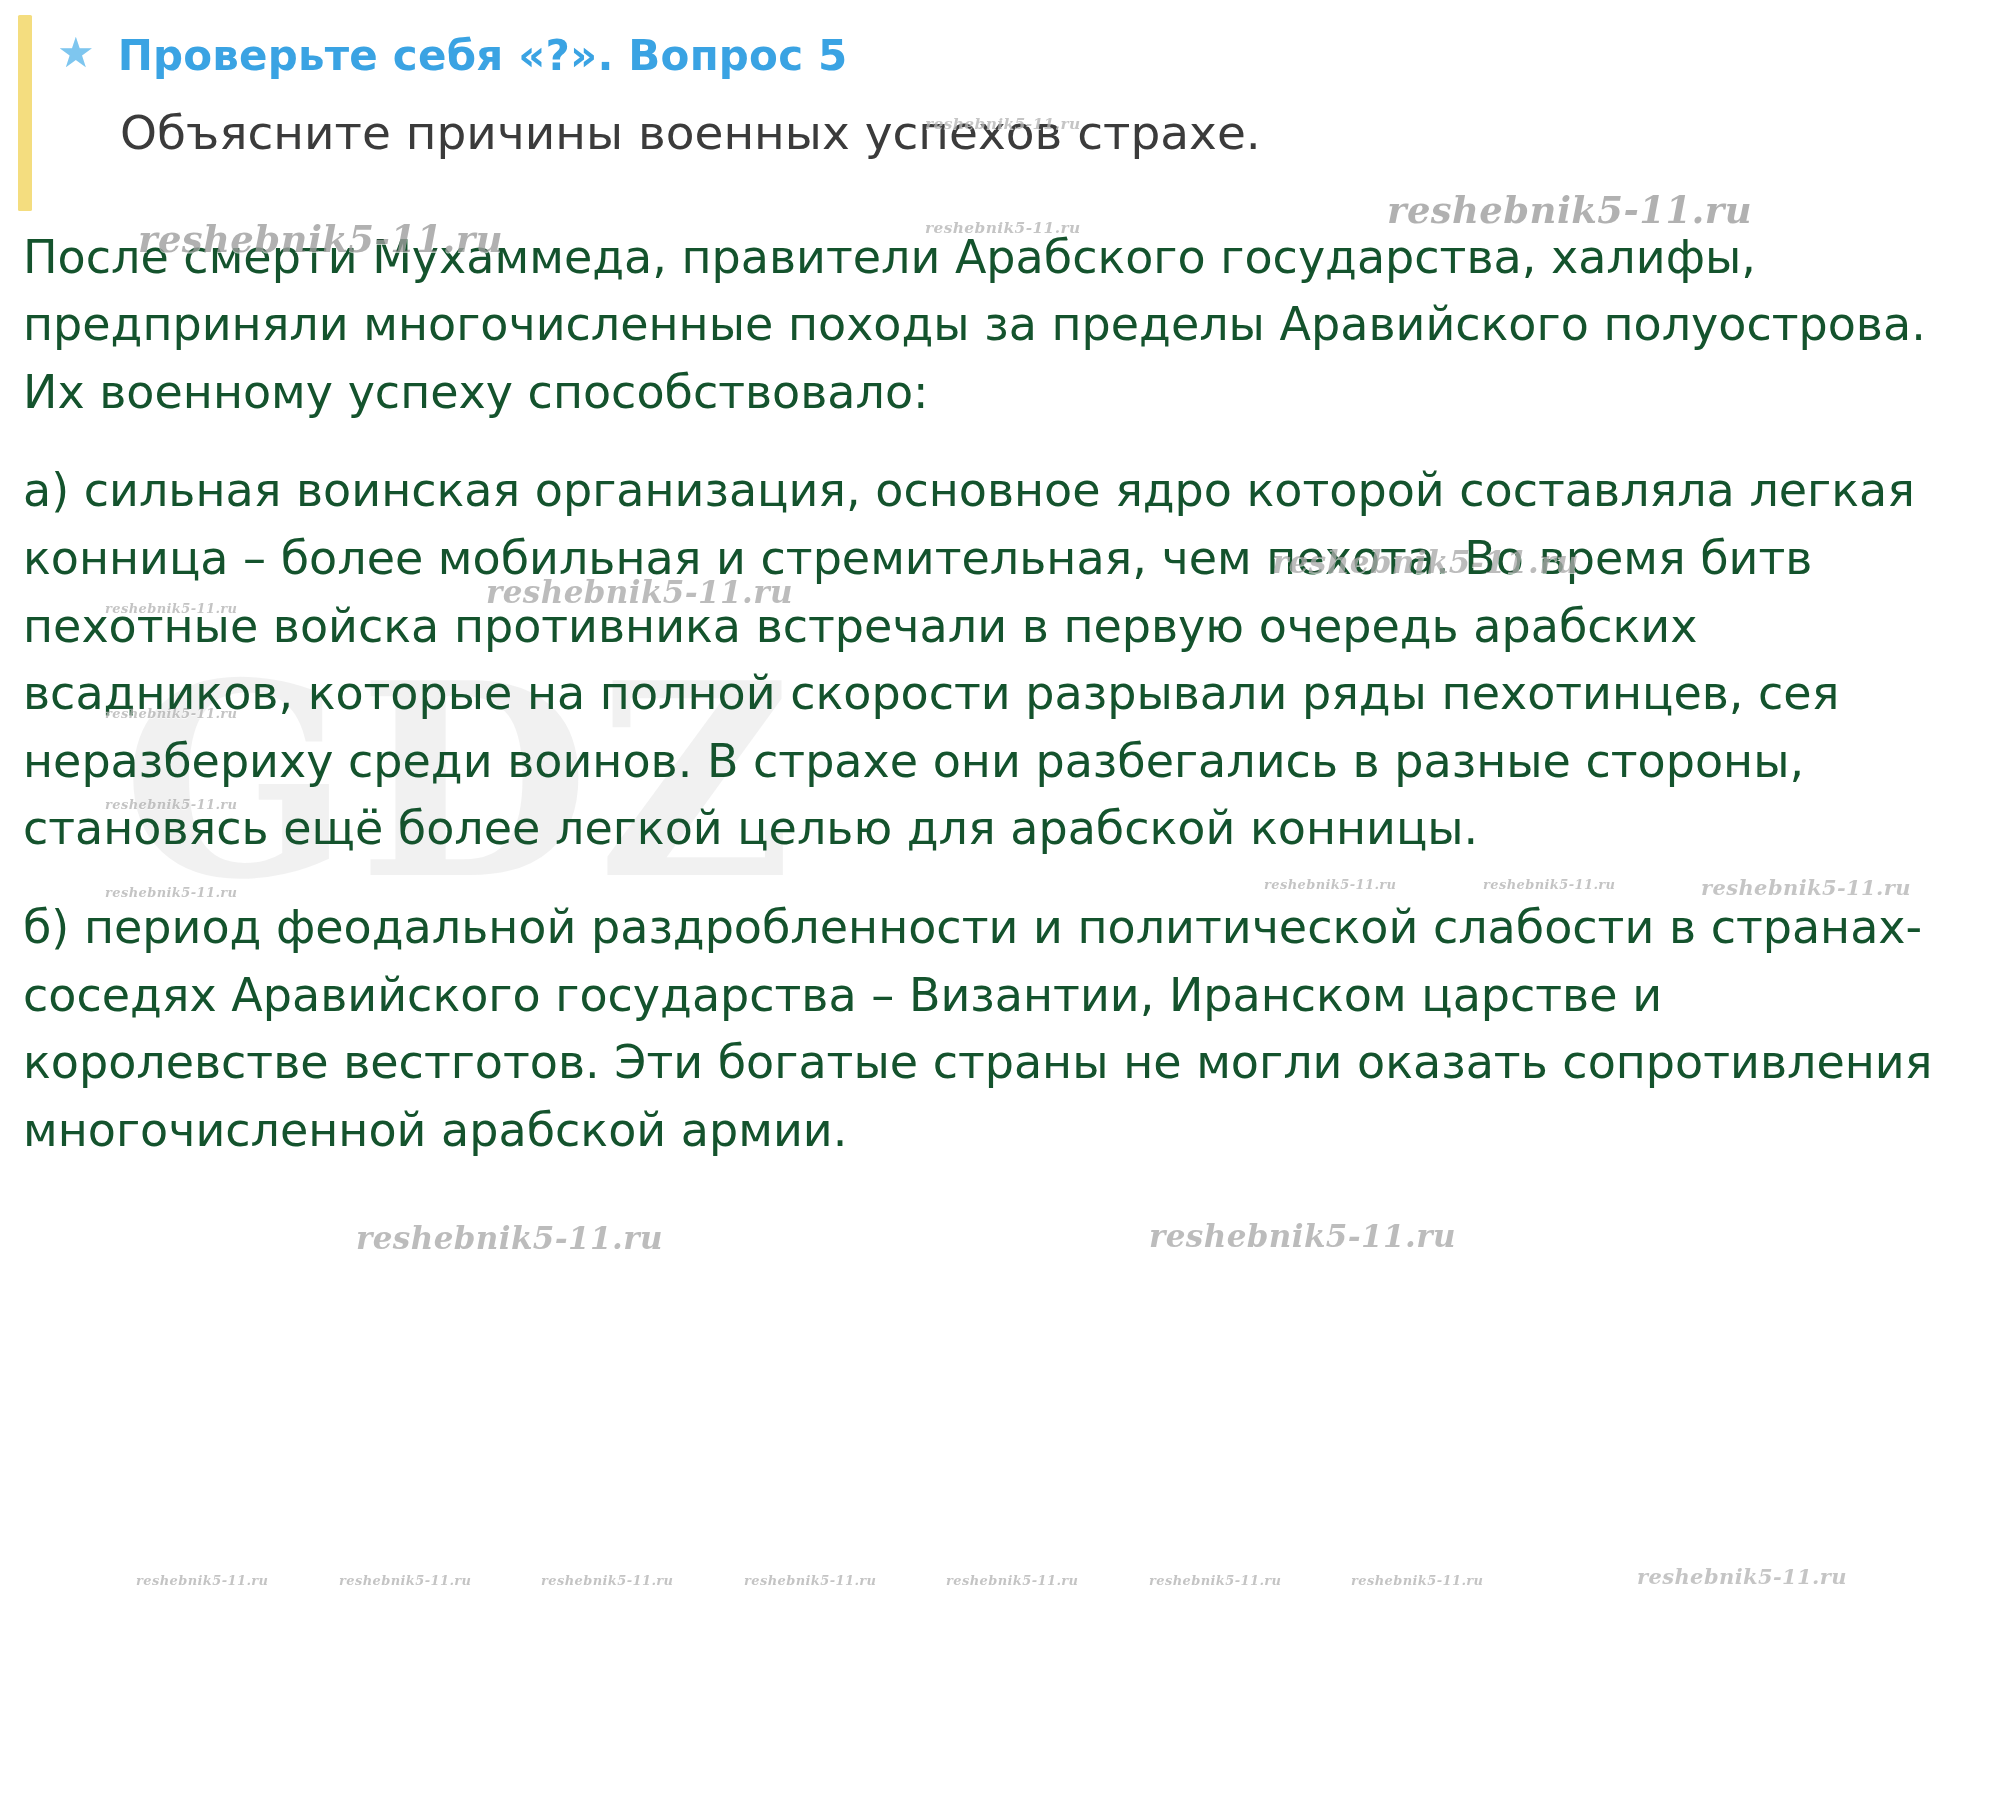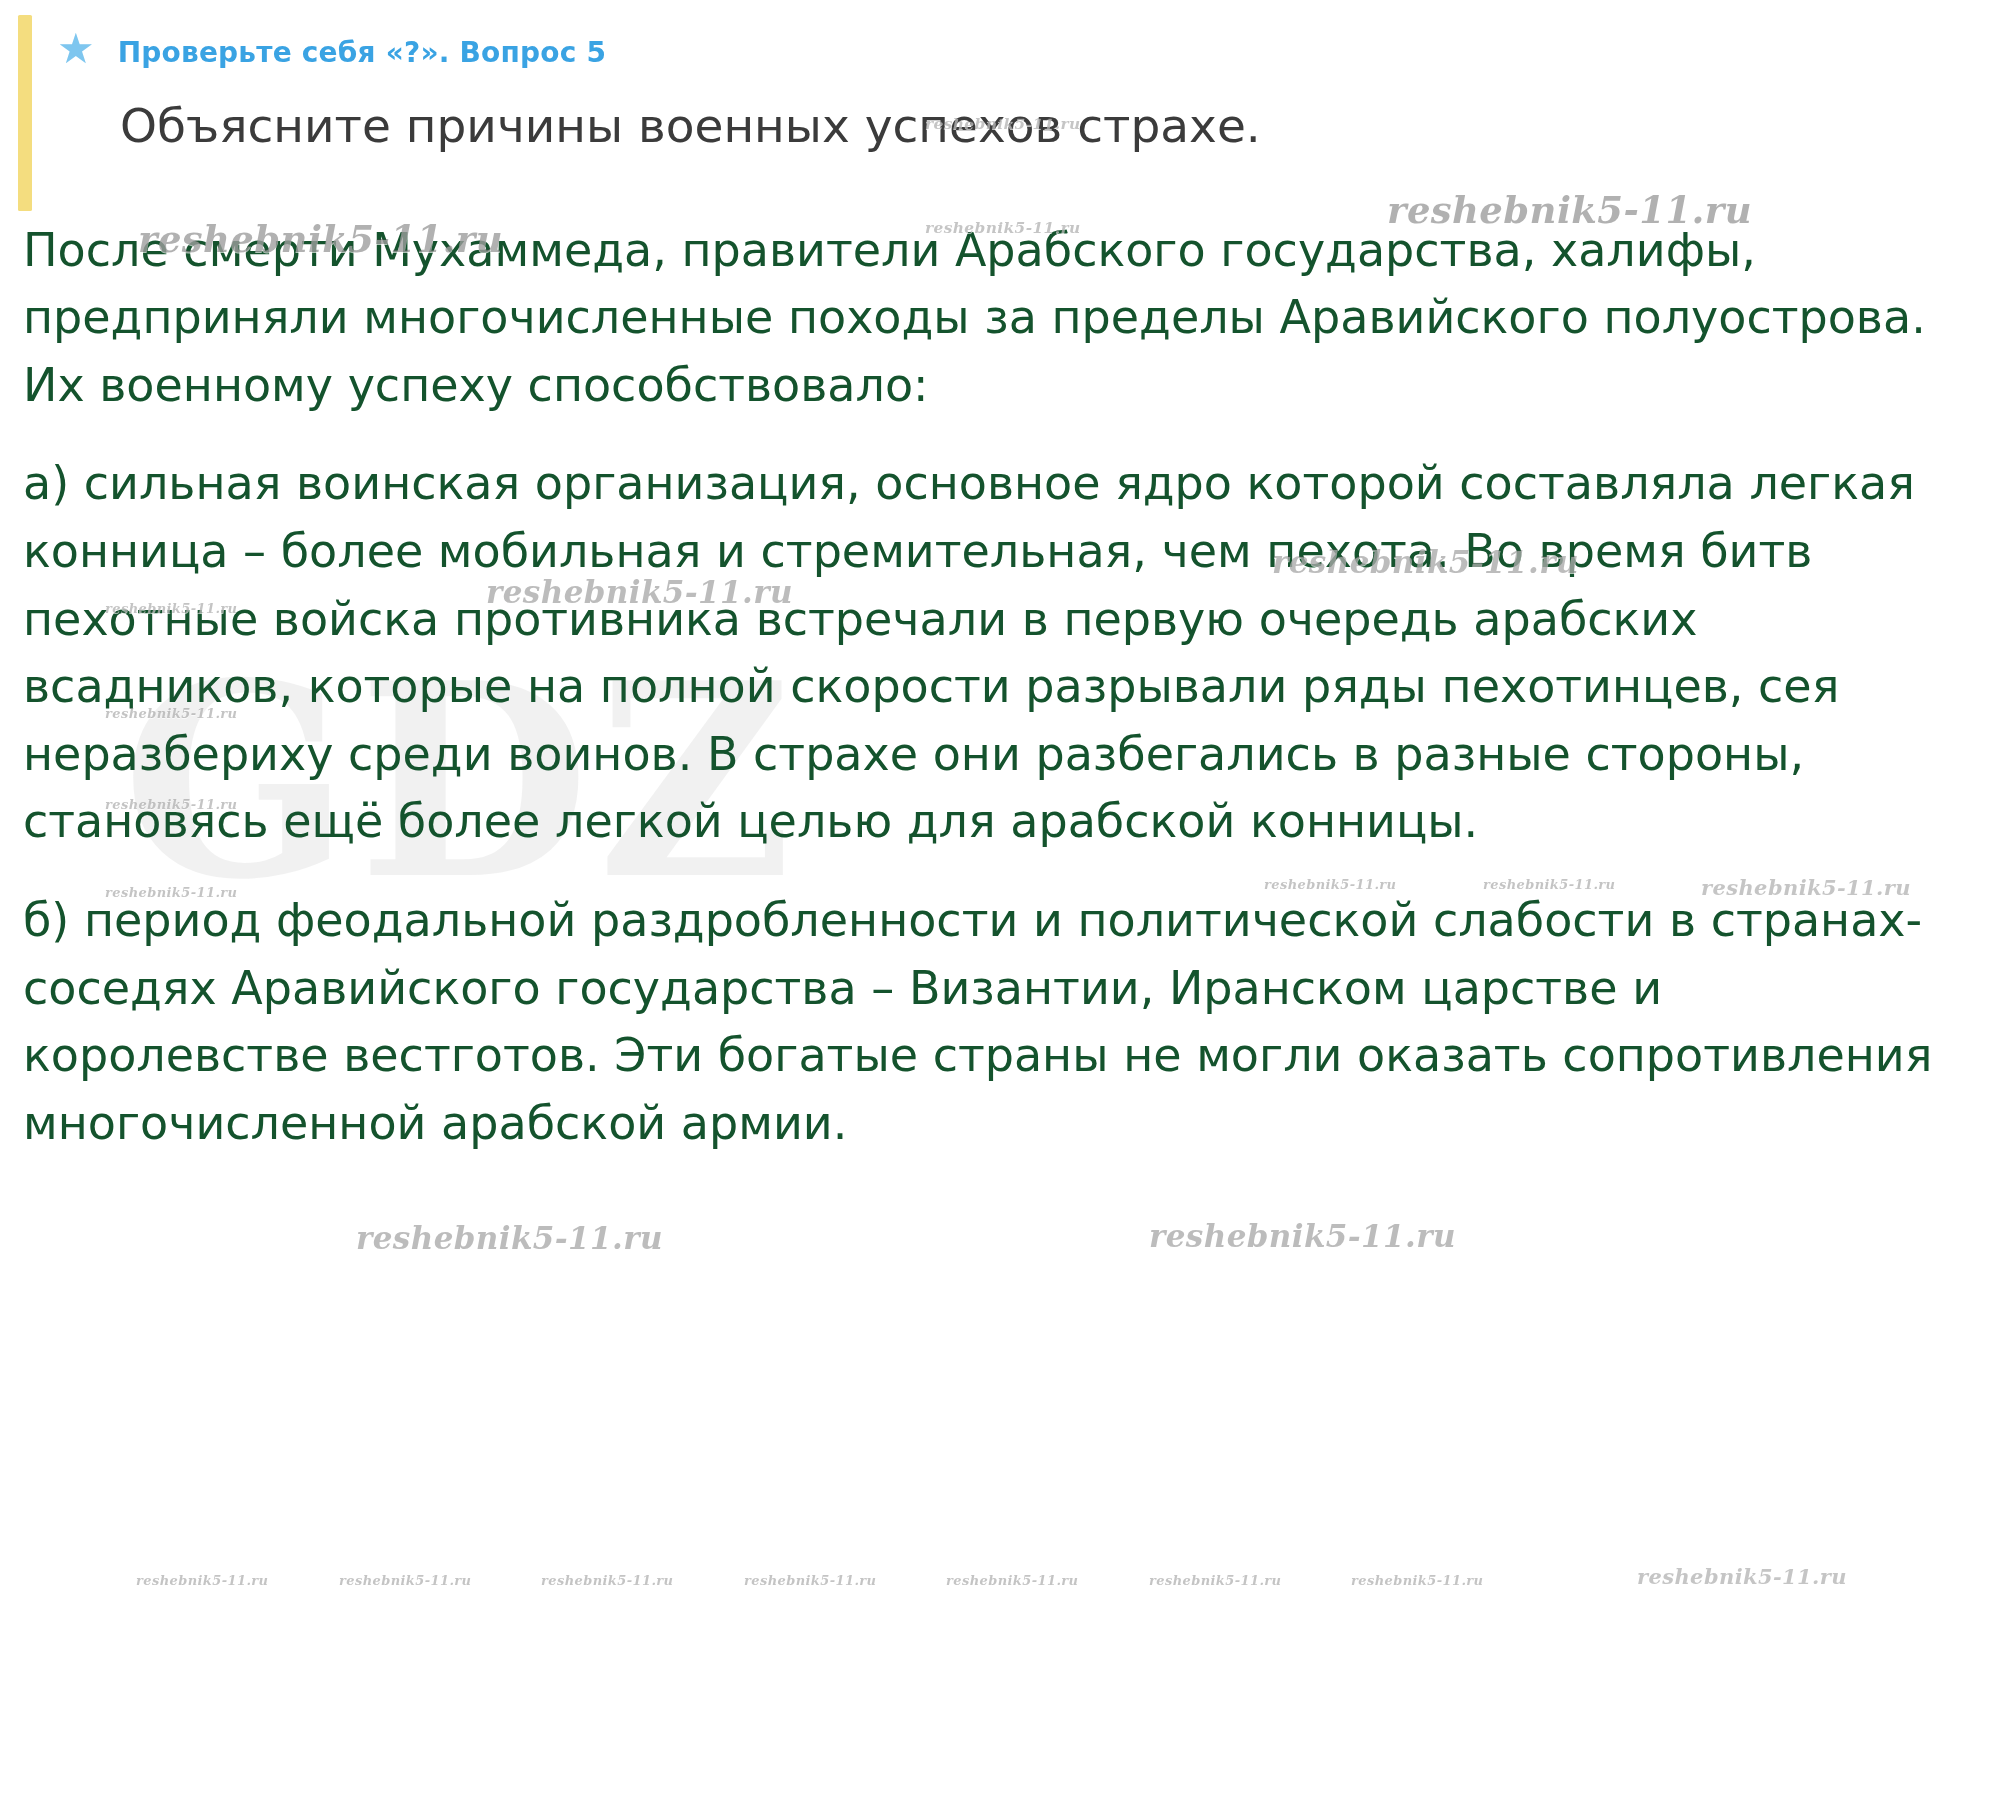--- a/index.html
+++ b/index.html
@@ -39,21 +39,21 @@
   }
   .star-icon {
     color: #7ec6ef;
     font-size: 42px;
     line-height: 42px;
     display: inline-block;
     transform: translateY(-3.2px);
   }
   .header-title {
     color: #3aa3e3;
-    font-size: 28px;
+    font-size: 42px;
     font-weight: bold;
     letter-spacing: 0.2px;
     white-space: nowrap;
   }
 
   
   .question {
     font-size: 47px;
     color: #3b3b3b;
     padding: 26px 0 0 63px;

